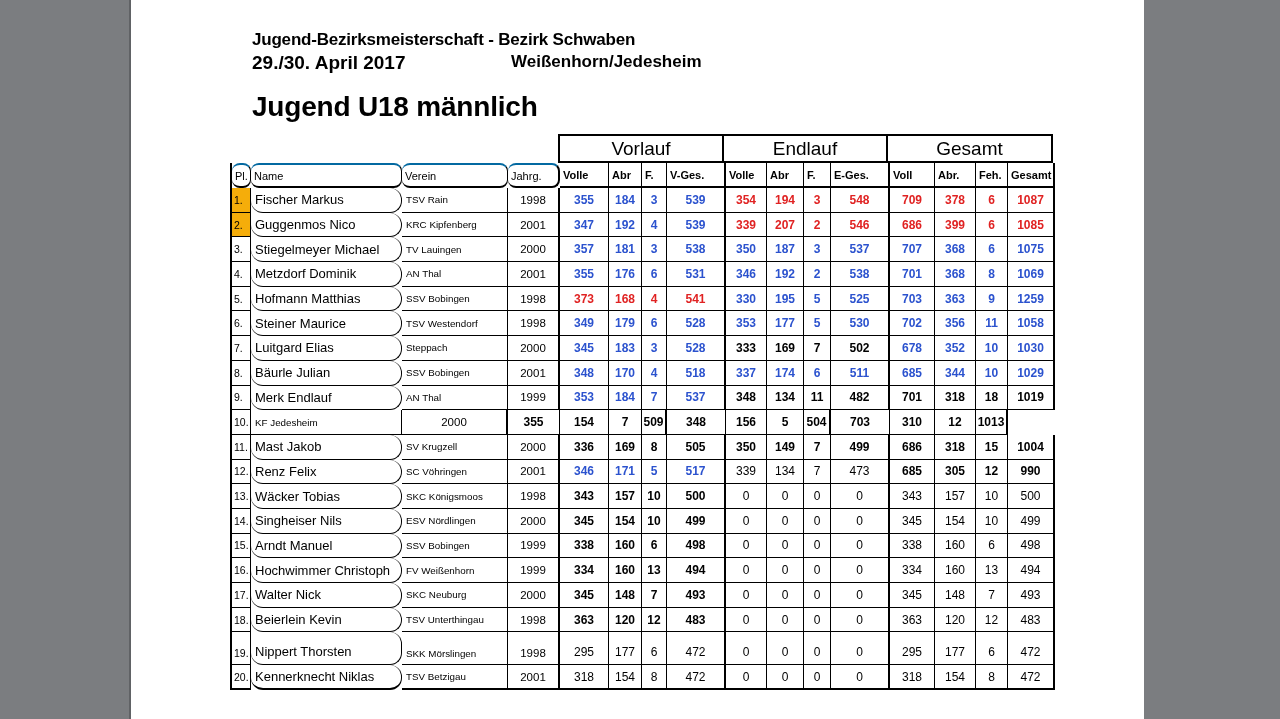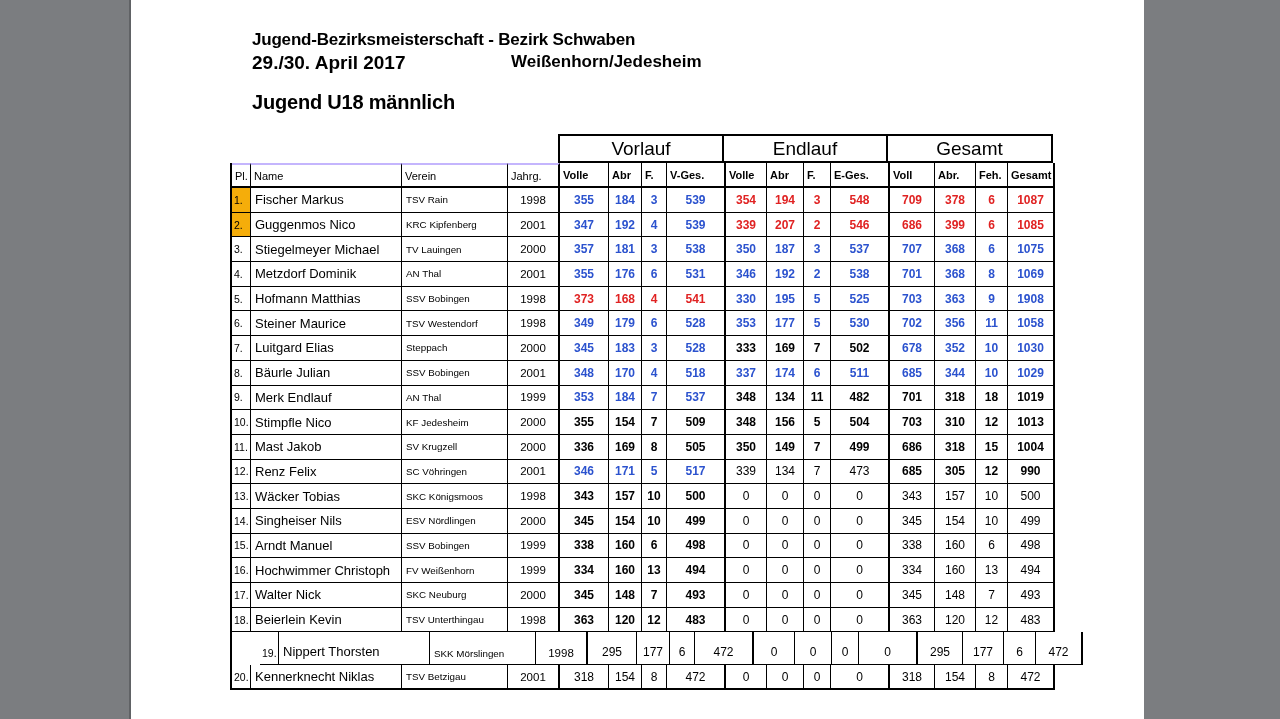--- a/index.html
+++ b/index.html
@@ -3,41 +3,41 @@
 <meta charset="utf-8">
 <style>
   html,body{margin:0;padding:0;}
   body{background:#7B7D80;font-family:"Liberation Sans","DejaVu Sans",sans-serif;color:#000;}
   .stage{position:relative;width:1144px;height:719px;overflow:hidden;background:#7B7D80;}
   .page{position:absolute;left:129px;top:0;width:1018px;height:719px;background:#ffffff;
         border-left:2px solid #606265;border-right:2px solid #606265;box-sizing:border-box;}
   .doc-title{position:absolute;left:121px;top:30px;font-size:17px;font-weight:700;letter-spacing:-0.2px;}
   .event-date{position:absolute;left:121px;top:52px;font-size:19px;font-weight:700;}
   .event-location{position:absolute;left:380px;top:52px;font-size:17px;font-weight:700;}
-  .category{position:absolute;left:121px;top:91px;font-size:20px;font-weight:700;letter-spacing:-0.2px;}
+  .category{position:absolute;left:121px;top:91px;font-size:28px;font-weight:700;letter-spacing:-0.2px;}
 
   .rtable{position:absolute;left:99px;top:134px;}
   .grid-row{display:grid;grid-template-columns:19px 151px 106px 52px 49px 33px 25px 59px 41px 37px 27px 59px 45px 41px 32px 47px;}
   .group-row{height:29px;}
   .gh-spacer{background:transparent;}
   .gh{border:2px solid #000;display:flex;align-items:center;justify-content:center;font-size:19px;box-sizing:border-box;}
   .noleft{border-left:none;}
   .header-row,.data-row{border-left:2px solid #000;}
   .header-row{height:25px;}
   .data-row{height:24.7px;}
-  .tall{height:33px;padding-left:28px;}
+  .tall{height:33px;}
   .cell{box-sizing:border-box;border-right:1px solid #000;border-bottom:1px solid #000;
         display:flex;align-items:center;overflow:hidden;height:100%;}
   .sepR{border-right-width:2px;}
-  .topB{border-top:2px solid #c4b5fd;}
+  .topB{border-top:2px solid #0369a1;border-radius:8px;}
   .hc{font-size:11px;padding-left:3px;border-bottom-width:2px;}
   .numh{font-weight:700;}
   .plc{font-size:10.5px;padding-left:2px;}
   .hl{background:var(--hl,#F5AD0A);}
-  .namec{font-size:13px;padding-left:4px;white-space:nowrap;}
+  .namec{font-size:13px;padding-left:4px;white-space:nowrap;border-radius:12px;}
   .vereinc{font-size:9.8px;padding-left:4px;white-space:nowrap;}
   .jahrgc{font-size:11.5px;justify-content:center;}
   .num{font-size:12px;justify-content:center;}
   .bold{font-weight:700;}
   .reg{font-weight:400;}
   .blue{color:var(--blue,#2B52CE);}
   .red{color:var(--red,#E02222);}
   .black{color:#000;}
   .last .cell{border-bottom-width:2px;}
   .tall .cell{align-items:flex-end;padding-bottom:5px;}
@@ -157,21 +157,21 @@
           <div class="cell num red bold">168</div>
           <div class="cell num red bold">4</div>
           <div class="cell num red bold sepR">541</div>
           <div class="cell num blue bold">330</div>
           <div class="cell num blue bold">195</div>
           <div class="cell num blue bold">5</div>
           <div class="cell num blue bold sepR">525</div>
           <div class="cell num blue bold">703</div>
           <div class="cell num blue bold">363</div>
           <div class="cell num blue bold">9</div>
-          <div class="cell num blue bold sepR">1908</div>
+          <div class="cell num blue bold sepR">1259</div>
         </div>
         <div class="grid-row data-row">
           <div class="cell plc">6.</div>
           <div class="cell namec">Steiner Maurice</div>
           <div class="cell vereinc">TSV Westendorf</div>
           <div class="cell jahrgc sepR">1998</div>
           <div class="cell num blue bold">349</div>
           <div class="cell num blue bold">179</div>
           <div class="cell num blue bold">6</div>
           <div class="cell num blue bold sepR">528</div>
@@ -233,21 +233,20 @@
           <div class="cell num black bold">134</div>
           <div class="cell num black bold">11</div>
           <div class="cell num black bold sepR">482</div>
           <div class="cell num black bold">701</div>
           <div class="cell num black bold">318</div>
           <div class="cell num black bold">18</div>
           <div class="cell num black bold sepR">1019</div>
         </div>
         <div class="grid-row data-row">
           <div class="cell plc">10.</div>
-          <div class="cell namec">Stimpfle Nico</div>
           <div class="cell vereinc">KF Jedesheim</div>
           <div class="cell jahrgc sepR">2000</div>
           <div class="cell num black bold">355</div>
           <div class="cell num black bold">154</div>
           <div class="cell num black bold">7</div>
           <div class="cell num black bold sepR">509</div>
           <div class="cell num black bold">348</div>
           <div class="cell num black bold">156</div>
           <div class="cell num black bold">5</div>
           <div class="cell num black bold sepR">504</div>

